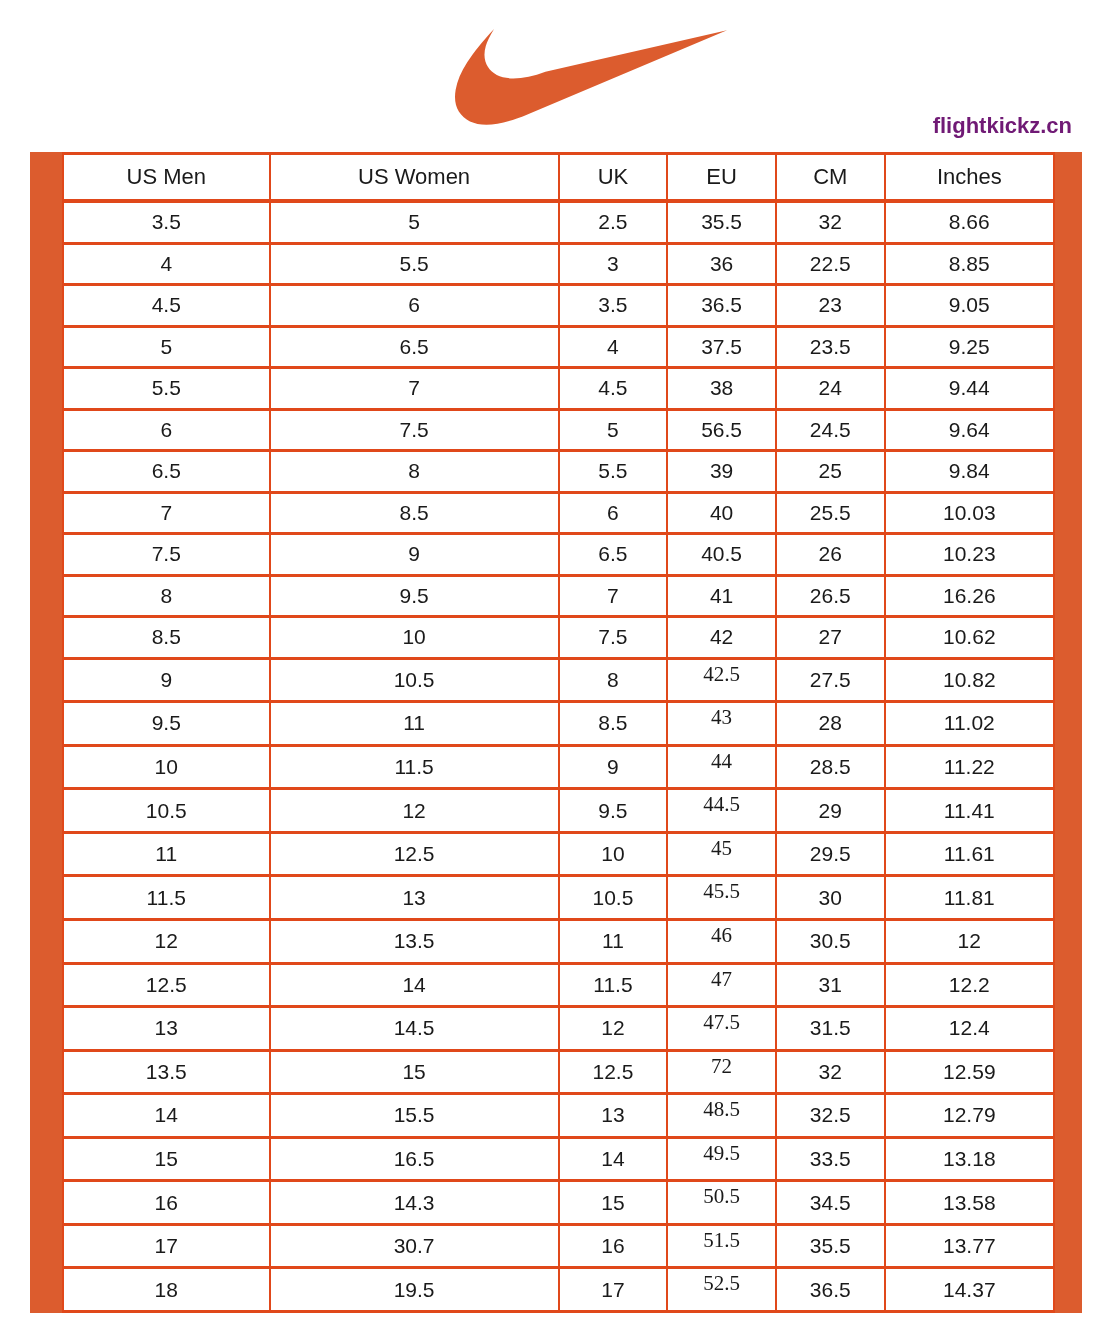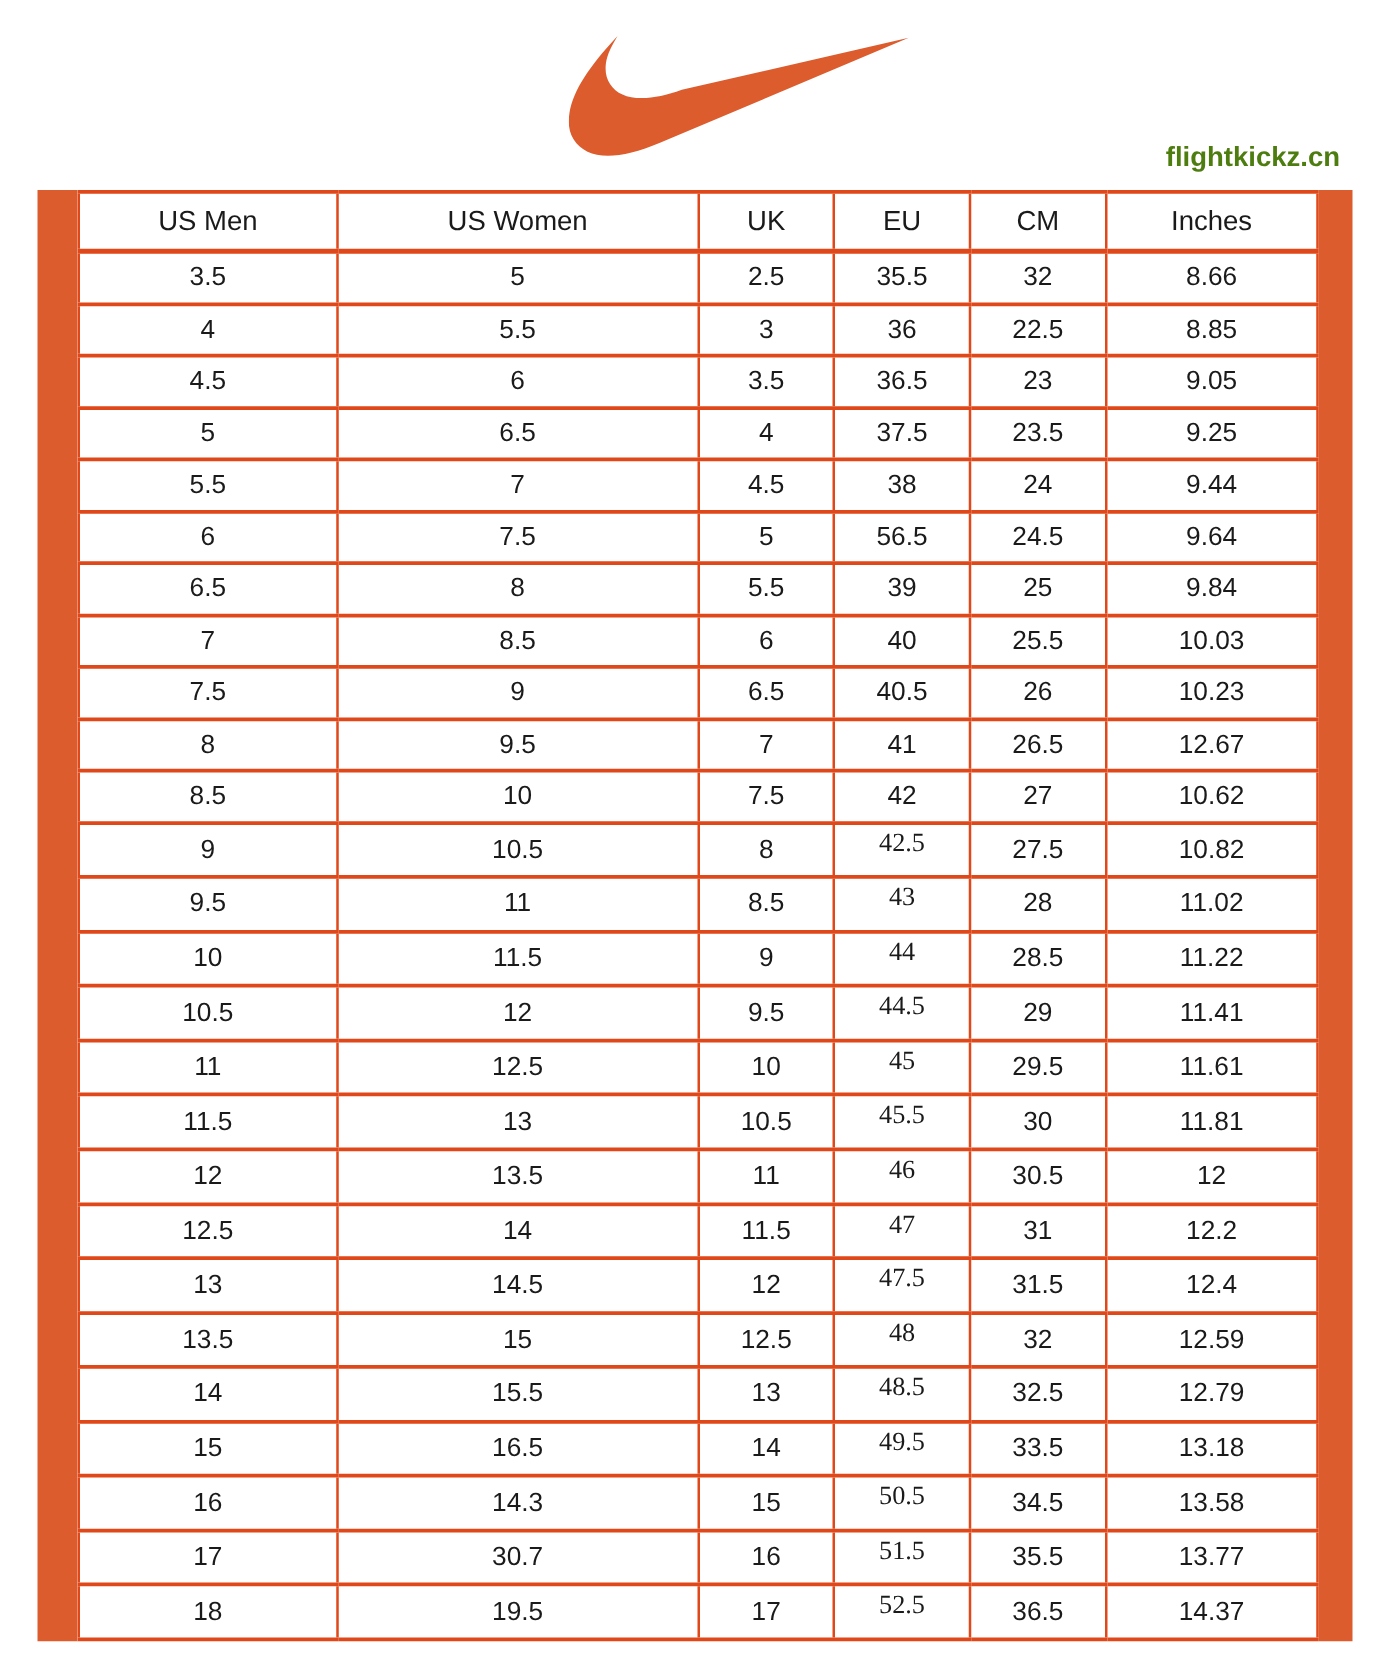--- a/index.html
+++ b/index.html
@@ -24,21 +24,21 @@
   }
   .logo svg { display: block; width: 272px; height: 100px; }
   .logo path { fill: var(--accent, #DC5C2E); }
   .watermark {
     position: absolute;
     top: 113px;
     right: 28px;
     font-size: 22px;
     font-weight: 600;
     letter-spacing: 0px;
-    color: #4d7c0f;
+    color: #701a75;
     line-height: 1.2;
   }
   .chart-wrap {
     position: absolute;
     left: 30px;
     top: 152px;
     width: 1052px;
     height: 1161px;
     display: flex;
     align-items: stretch;
@@ -182,21 +182,21 @@
             <td>40.5</td>
             <td>26</td>
             <td>10.23</td>
           </tr>
           <tr>
             <td>8</td>
             <td>9.5</td>
             <td>7</td>
             <td>41</td>
             <td>26.5</td>
-            <td>12.67</td>
+            <td>16.26</td>
           </tr>
           <tr>
             <td>8.5</td>
             <td>10</td>
             <td>7.5</td>
             <td>42</td>
             <td>27</td>
             <td>10.62</td>
           </tr>
           <tr>
@@ -268,21 +268,21 @@
             <td>14.5</td>
             <td>12</td>
             <td class="eu-raised">47.5</td>
             <td>31.5</td>
             <td>12.4</td>
           </tr>
           <tr>
             <td>13.5</td>
             <td>15</td>
             <td>12.5</td>
-            <td class="eu-raised">48</td>
+            <td class="eu-raised">72</td>
             <td>32</td>
             <td>12.59</td>
           </tr>
           <tr>
             <td>14</td>
             <td>15.5</td>
             <td>13</td>
             <td class="eu-raised">48.5</td>
             <td>32.5</td>
             <td>12.79</td>

